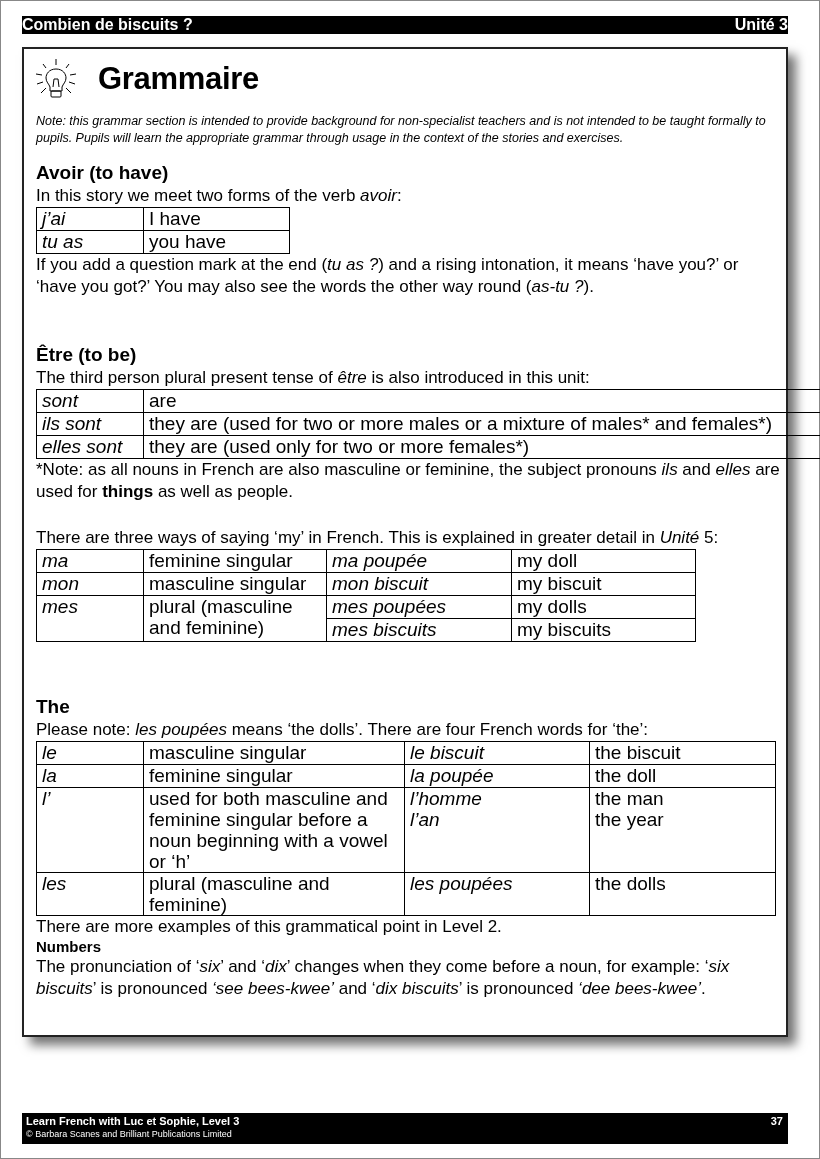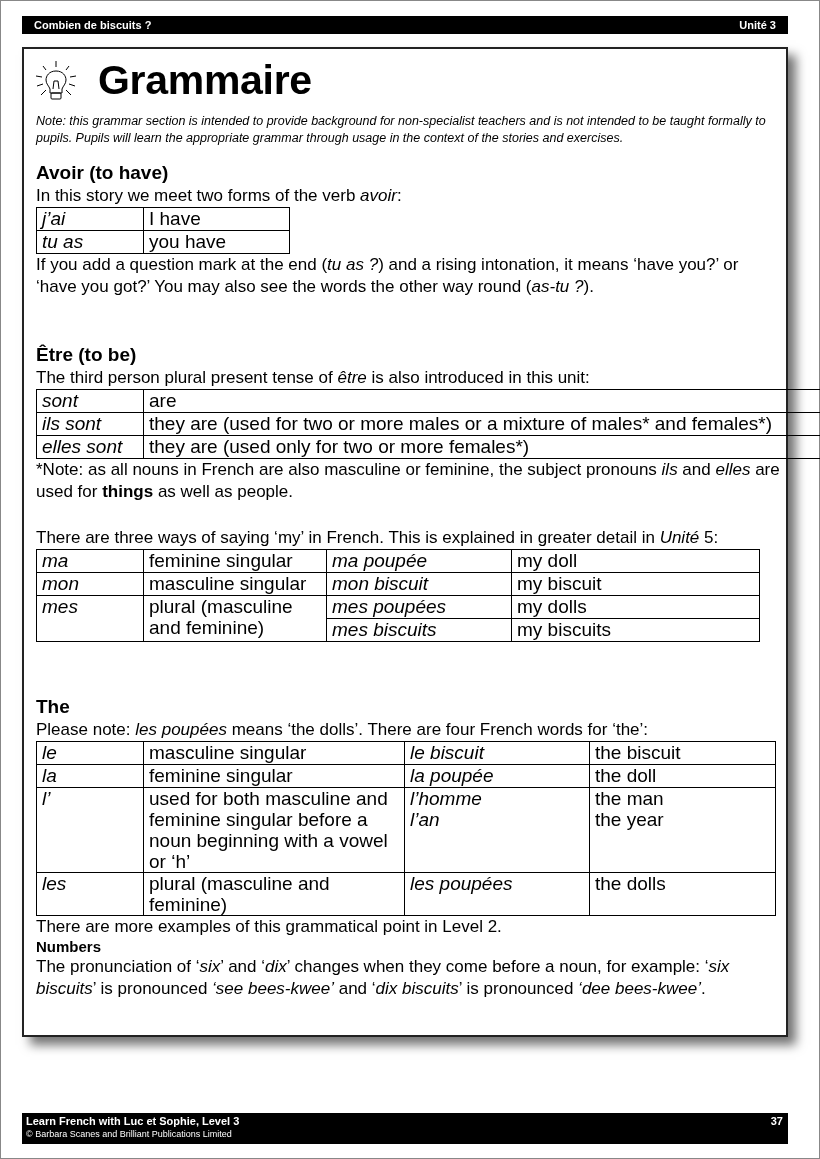--- a/index.html
+++ b/index.html
@@ -3,31 +3,31 @@
 <meta charset="utf-8">
 <style>
   html, body { margin:0; padding:0; }
   body {
     width:820px; height:1159px; background:#fff; position:relative; overflow:hidden;
     font-family:"Liberation Sans", sans-serif; color:#000;
   }
   .page-border { position:absolute; left:0; top:0; width:818px; height:1157px; border:1px solid #888; }
   .topbar {
     position:absolute; left:22px; top:16px; width:766px; height:18px; background:#000; color:#fff;
-    font-weight:bold; font-size:11px; display:flex; justify-content:space-between; align-items:center;
-    padding:0 12px; box-sizing:border-box;
+    font-weight:bold; font-size:16px; display:flex; justify-content:space-between; align-items:center;
+    padding:0 0; box-sizing:border-box;
   }
   .card {
     position:absolute; left:22px; top:47px; width:766px; height:990px; border:2px solid #222;
     box-sizing:border-box; background:#fff;
     box-shadow: 8px 8px 10px rgba(0,0,0,0.55);
   }
   .title-row { position:absolute; left:10px; top:8px; display:flex; align-items:center; }
   .bulb { width:44px; height:44px; margin-right:20px; }
-  .title { font-size:41px; font-weight:bold; letter-spacing:-0.3px; }
+  .title { font-size:31px; font-weight:bold; letter-spacing:-0.3px; }
   .note { position:absolute; left:12px; top:64px; width:740px; font-size:12.5px; font-style:italic; line-height:17px; }
   .section { position:absolute; left:12px; width:744px; }
   h2 { margin:0; font-size:19px; font-weight:bold; line-height:24px; }
   h3 { margin:0; font-size:15px; font-weight:bold; line-height:19px; }
   p { margin:0; font-size:17px; line-height:22px; }
   table { border-collapse:collapse; font-size:19px; }
   td { border:1.5px solid #000; padding:0 5px; height:22px; line-height:21px; vertical-align:top; }
   .it { font-style:italic; }
   .bottombar {
     position:absolute; left:22px; top:1113px; width:766px; height:31px; background:#000; color:#fff;
@@ -104,21 +104,21 @@
             <td class="it">elles sont</td>
             <td>they are (used only for two or more females*)</td>
           </tr>
     </tbody>
       </table>
     <p><span>*Note: as all nouns in French are also masculine or feminine, the subject pronouns </span><span class="it">ils</span><span> and </span><span class="it">elles</span><span> are used for </span><b>things</b><span> as well as people.</span></p>
   </div>
 
   <div class="section" style="top:478px;">
     <p><span>There are three ways of saying ‘my’ in French. This is explained in greater detail in </span><span class="it">Unité</span><span> 5:</span></p>
-    <table style="width:724px;padding-left:8px;">
+    <table style="width:660px;padding-left:8px;">
       <tbody>
           <tr>
         <td class="it" style="width:96px;">ma</td>
         <td style="width:172px;">feminine singular</td>
         <td class="it" style="width:174px;">ma poupée</td>
         <td>my doll</td>
       </tr>
       <tr>
         <td class="it">mon</td>
         <td>masculine singular</td>

